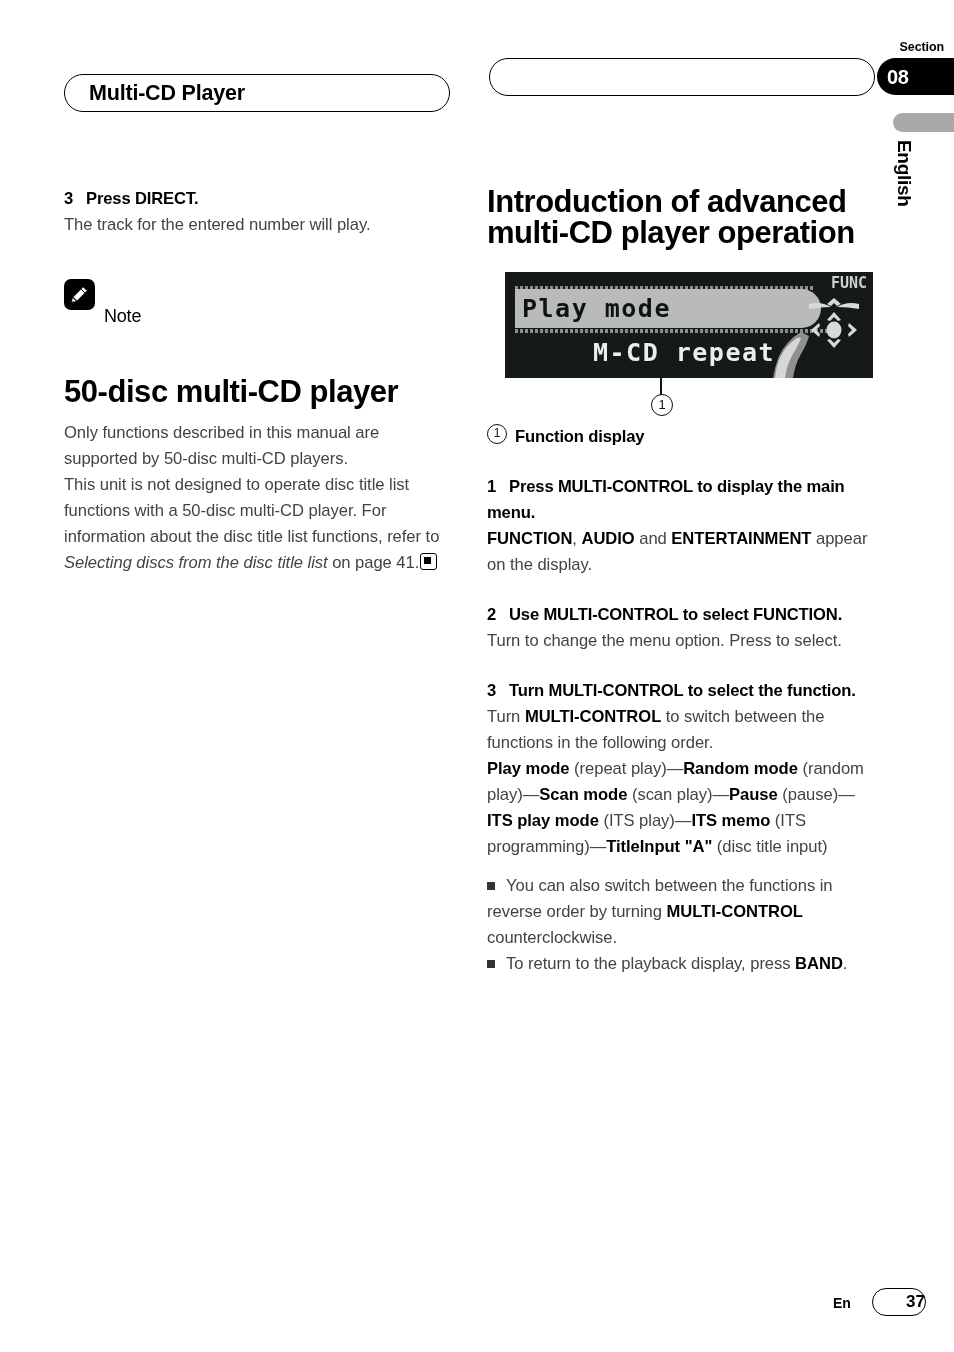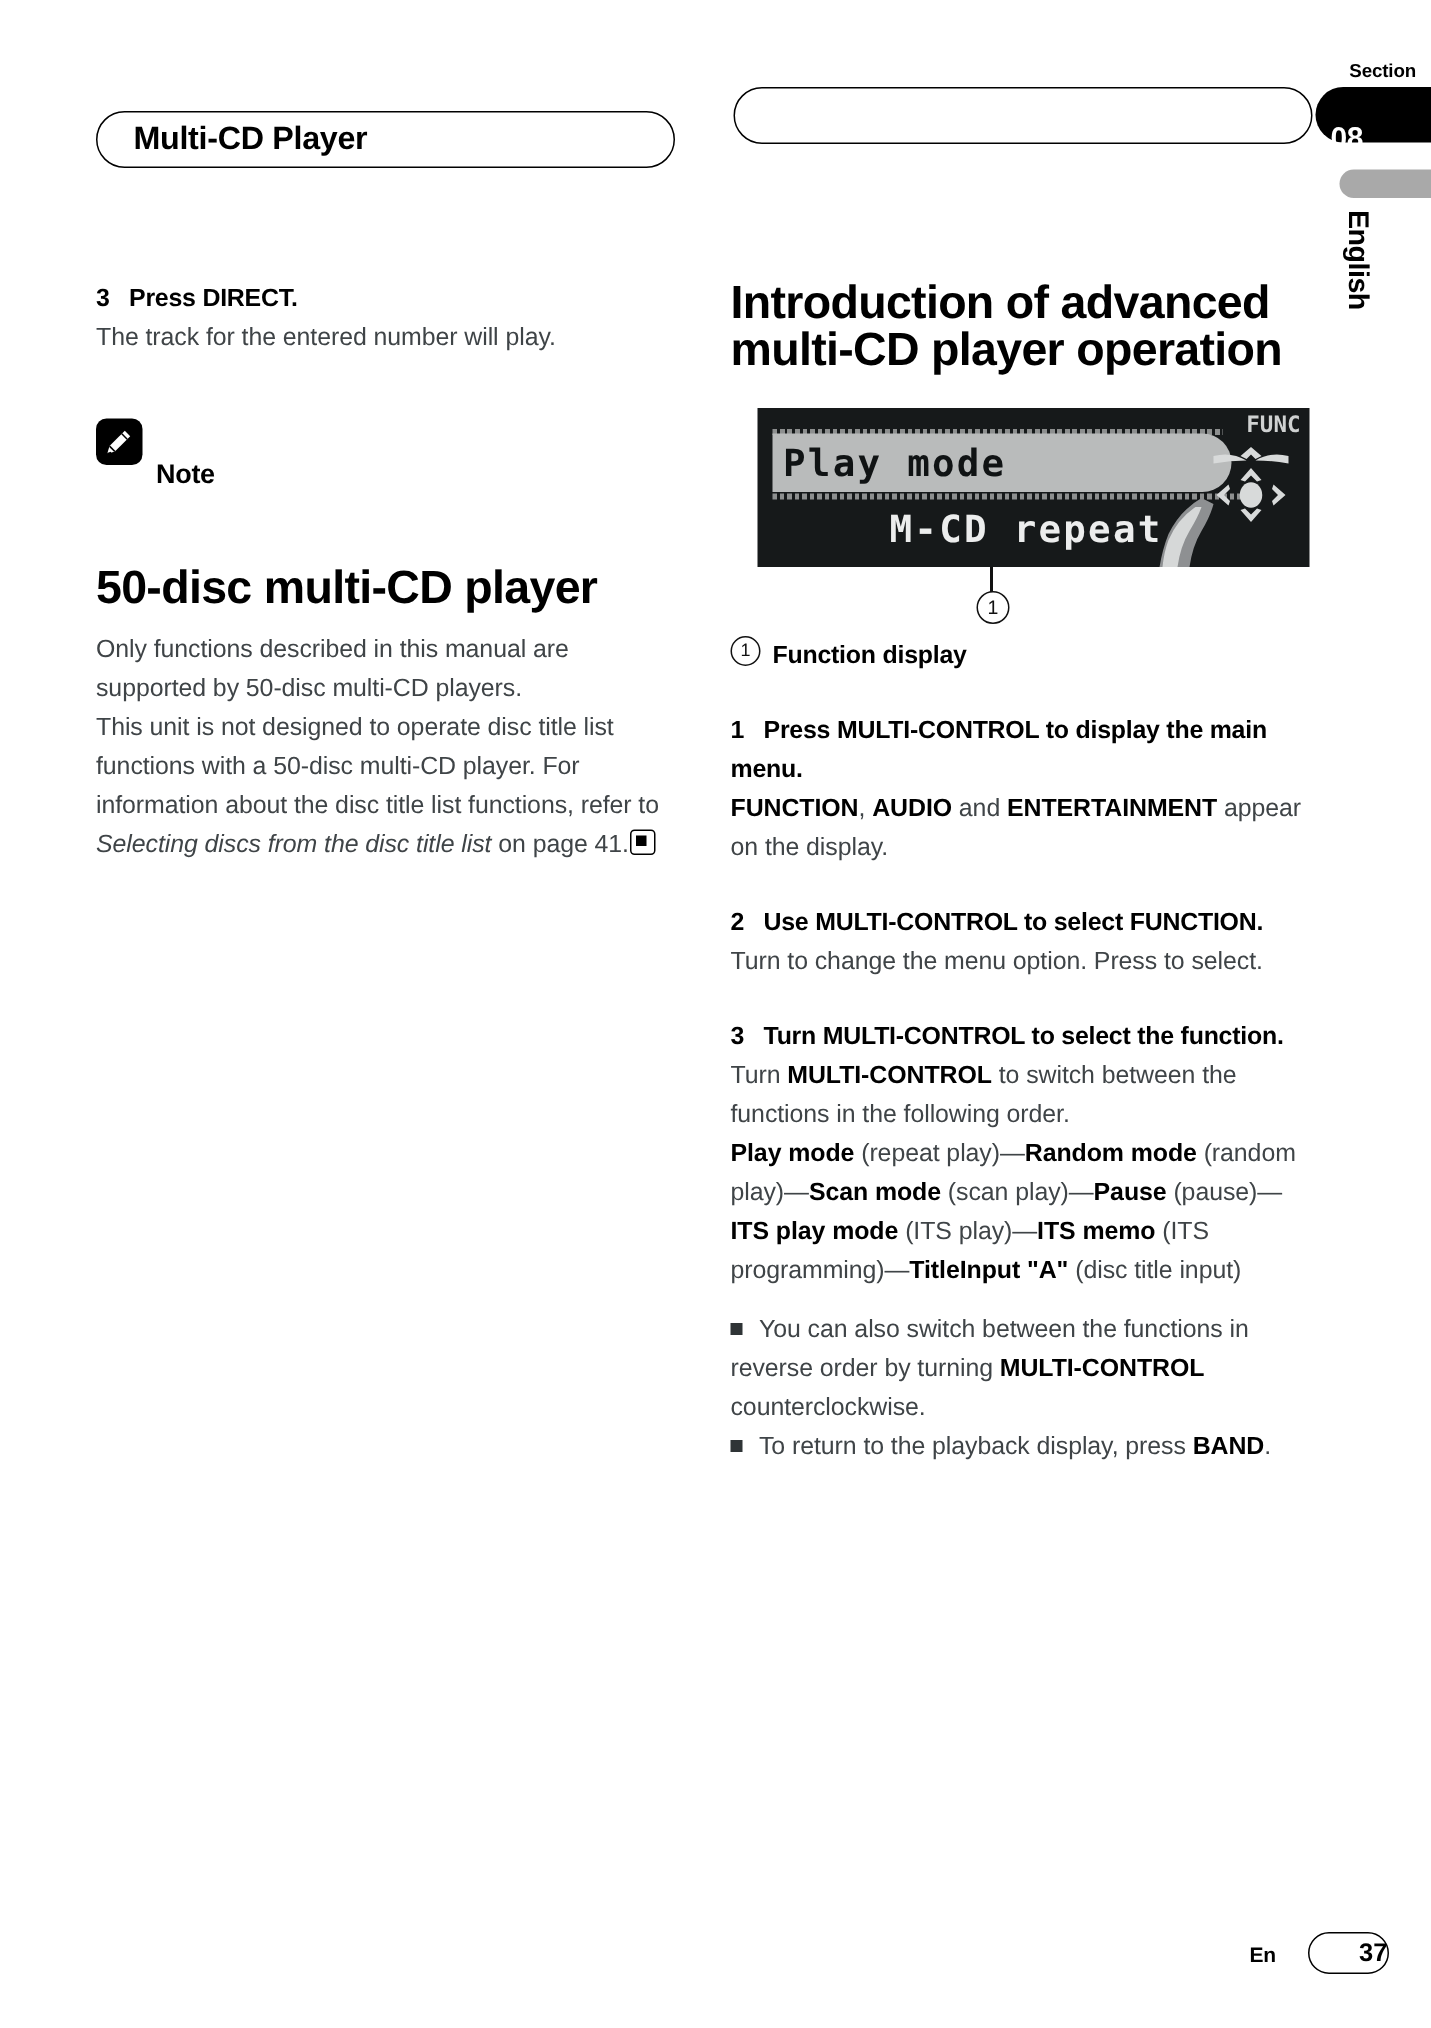--- a/index.html
+++ b/index.html
@@ -34,21 +34,21 @@
   .section-word{
     position:absolute;right:10px;top:40px;
     font-size:12.5px;font-weight:bold;color:#000;letter-spacing:-0.1px;
   }
   .section-tab{
     position:absolute;left:877px;top:58px;width:77px;height:37px;
     background:#000;border-radius:19px 0 0 19px;
   }
   .section-num{
     position:absolute;left:10px;top:50%;transform:translateY(-50%);
-    color:#fff;font-size:20px;font-weight:bold;letter-spacing:-0.3px;margin-top:16px;
+    color:#fff;font-size:20px;font-weight:bold;letter-spacing:-0.3px;
   }
   .lang-tab{
     position:absolute;left:893px;top:113px;width:61px;height:19px;
     background:#a9a9a9;border-radius:10px 0 0 10px;
   }
   .lang-text{
     position:absolute;left:893px;top:140px;width:120px;
     font-size:19px;font-weight:bold;letter-spacing:-0.3px;
     transform-origin:0 0;
     transform:rotate(90deg) translate(0,-22px);
@@ -80,21 +80,21 @@
   .spacer-md{height:24px;}
   .spacer-lg{height:36px;}
 
   
   .note-head{display:flex;align-items:center;gap:9px;}
   .note-ico{
     width:31px;height:31px;background:#000;border-radius:7px;
     position:relative;flex:none;
   }
   .note-ico svg{position:absolute;left:5px;top:5px;}
-  .note-label{font-size:18px;font-weight:bold;color:#000;letter-spacing:-0.2px;margin-top:44px;}
+  .note-label{font-size:18px;font-weight:normal;color:#000;letter-spacing:-0.2px;margin-top:44px;}
 
   
   .endmark{
     display:inline-block;width:15px;height:15px;
     border:1.6px solid #000;border-radius:3px;
     position:relative;vertical-align:-2px;margin-left:1px;
   }
   .endmark::after{
     content:"";position:absolute;left:3px;top:3px;
     width:7px;height:7px;background:#000;

